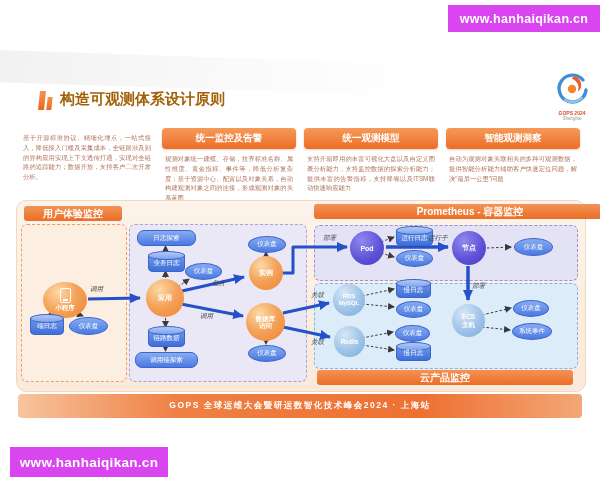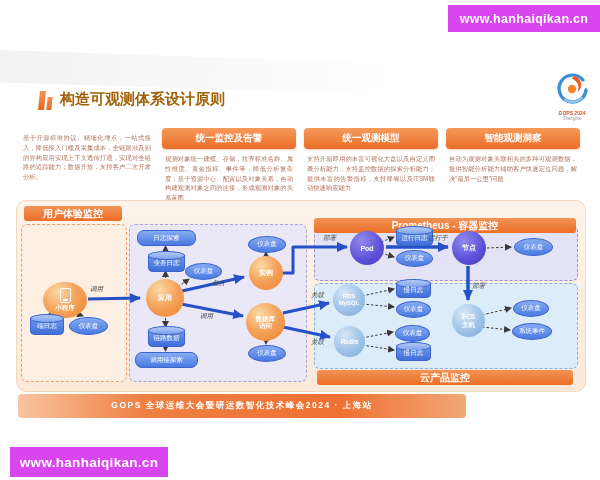--- a/index.html
+++ b/index.html
@@ -53,21 +53,21 @@
   .c-or{border-radius:50%;background:radial-gradient(circle at 35% 28%,#fcd9a6,#f4a259 48%,#ee8433);
         font-size:7px;font-weight:bold;flex-direction:column;}
   .c-pu{border-radius:50%;background:radial-gradient(circle at 35% 28%,#9189ee,#5b50d6 60%,#4a3fc2);
         font-size:7px;font-weight:bold;}
   .c-lb{border-radius:50%;background:radial-gradient(circle at 35% 28%,#d7e7f6,#9dc3e8 55%,#7fa9d8);
         font-size:6.5px;font-weight:bold;}
   .phone-ico{width:9px;height:13px;border:1.2px solid #fff;border-radius:2px;margin-bottom:1px;position:relative;}
   .phone-ico::after{content:"";position:absolute;left:2px;bottom:1px;right:2px;height:1.2px;background:#fff;}
   .elbl{position:absolute;z-index:5;font-size:6.5px;font-style:italic;color:#4a4a4a;}
   
-  .footer{position:absolute;left:18px;top:394px;width:448px;height:24px;border-radius:4px;
+  .footer{position:absolute;left:18px;top:394px;width:564px;height:24px;border-radius:4px;
           background:linear-gradient(90deg,#f8c49e,#ef8044 28%,#ee7132 72%,#f3a777);
           color:#fff;font-size:8.5px;font-weight:bold;letter-spacing:1.5px;
           display:flex;align-items:center;justify-content:center;}
   svg.arrows{position:absolute;left:0;top:0;z-index:2;pointer-events:none;}
 </style>
 </head>
 <body>
 
 <div id="canvas">
 
@@ -106,21 +106,21 @@
     <div class="ds">支持开箱即用的丰富可视化大盘以及自定义图表分析能力，支持监控数据的探索分析能力；提供丰富的告警指标，支持降噪以及ITSM联动快速响应能力</div>
   </div>
   <div class="card" style="left:446px;">
     <div class="hd">智能观测洞察</div>
     <div class="ds">自动为观测对象关联相关的多种可观测数据，提供智能分析能力辅助客户快速定位问题，解决“最后一公里”问题</div>
   </div>
 
   <div class="panel"></div>
 
   <div class="sec-hd" style="left:24px;top:206px;width:98px;">用户体验监控</div>
-  <div class="sec-hd" style="left:314px;top:218px;width:262px;">Prometheus - 容器监控</div>
+  <div class="sec-hd" style="left:314px;top:204px;width:262px;padding-left:25px;">Prometheus - 容器监控</div>
   <div class="sec-hd" style="left:317px;top:370px;width:256px;">云产品监控</div>
 
   <div class="sec-box" style="left:21px;top:224px;width:104px;height:156px;background:#fcefe2;border-color:#eb9d6d;"></div>
   <div class="sec-box" style="left:129px;top:224px;width:176px;height:156px;background:#eae8f6;border-color:#a9a2d4;"></div>
   <div class="sec-box" style="left:314px;top:225px;width:262px;height:54px;background:#e3e3f5;border-color:#9a93d0;"></div>
   <div class="sec-box" style="left:314px;top:283px;width:262px;height:84px;background:#ddecf9;border-color:#85b4e2;"></div>
 
   <svg class="arrows" width="600" height="480" viewBox="0 0 600 480">
     <defs>
       <marker id="mb" markerUnits="userSpaceOnUse" markerWidth="11" markerHeight="10" refX="10" refY="5" orient="auto">

